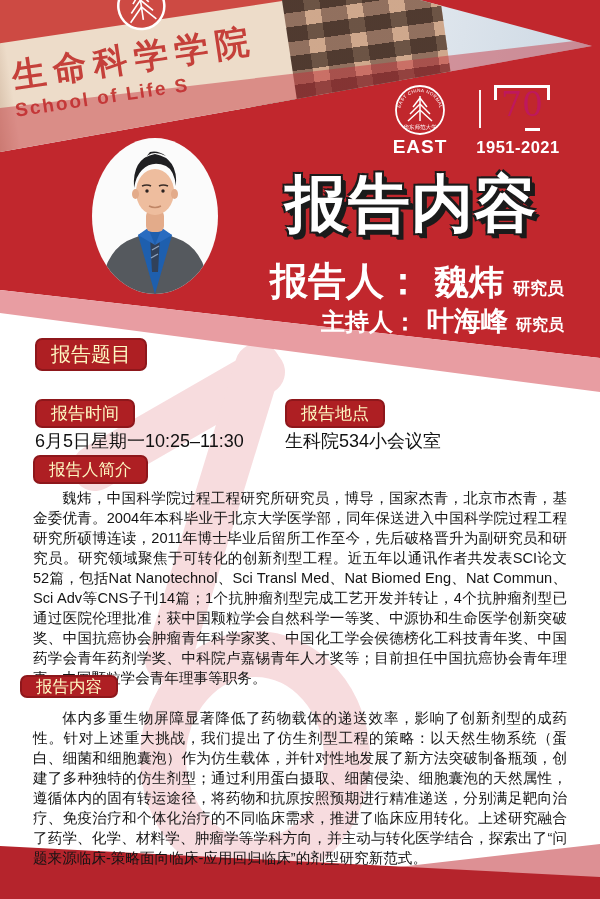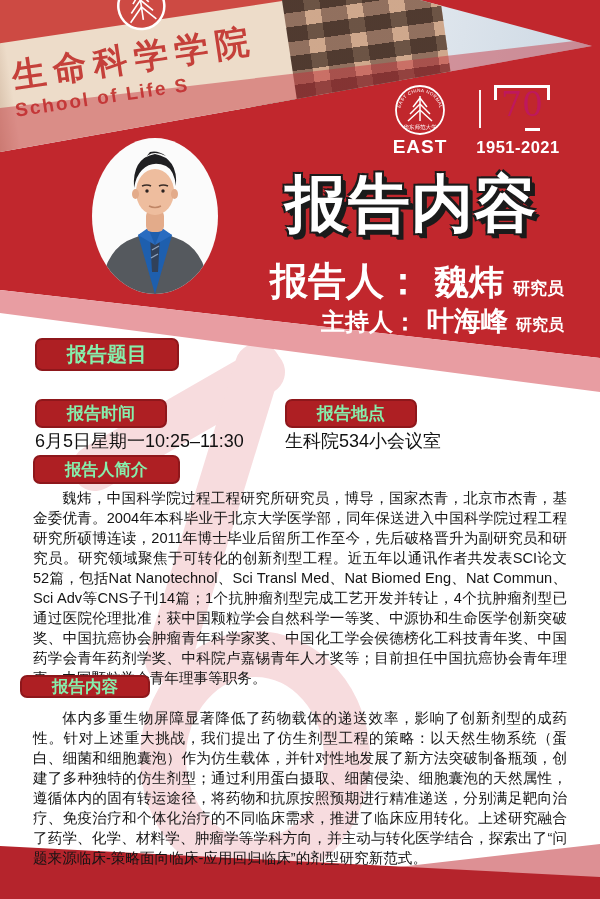--- a/index.html
+++ b/index.html
@@ -67,21 +67,21 @@
   .p-label{font-weight:bold;}
   .speaker-line .p-label{font-size:38px;}
   .speaker-line .p-name{font-size:35px;font-weight:bold;margin-left:12px;}
   .speaker-line .p-title{font-size:17px;font-weight:bold;margin-left:9px;}
   .host-line .p-label{font-size:24px;}
   .host-line .p-name{font-size:27px;font-weight:bold;margin-left:10px;text-align:right;}
   .host-line .p-title{font-size:16px;font-weight:bold;margin-left:8px;}
   
   .tag{position:absolute;z-index:4;display:inline-flex;align-items:center;
     background:#ae1f23;border:2px solid #8e171b;border-radius:7px;
-    color:#86efac;font-weight:bold;padding:0 30px;box-sizing:border-box;}
+    color:#fef9c3;font-weight:normal;padding:0 14px;box-sizing:border-box;}
   .tag-topic{left:35px;top:338px;height:33px;font-size:20px;}
   .tag-time{left:35px;top:399px;height:29px;font-size:17px;}
   .tag-venue{left:285px;top:399px;height:29px;font-size:17px;}
   .tag-bio{left:33px;top:455px;height:29px;font-size:16.5px;}
   .tag-abs{left:20px;top:675px;height:23px;font-size:16.5px;}
   .topic-value{position:absolute;left:35px;top:374px;z-index:4;
     color:#101010;font-size:22px;font-weight:bold;white-space:nowrap;}
   .kv-value{position:absolute;top:429px;z-index:4;color:#101010;font-size:18px;font-weight:500;white-space:nowrap;}
   .time-value{left:35px;}
   .venue-value{left:285px;}

